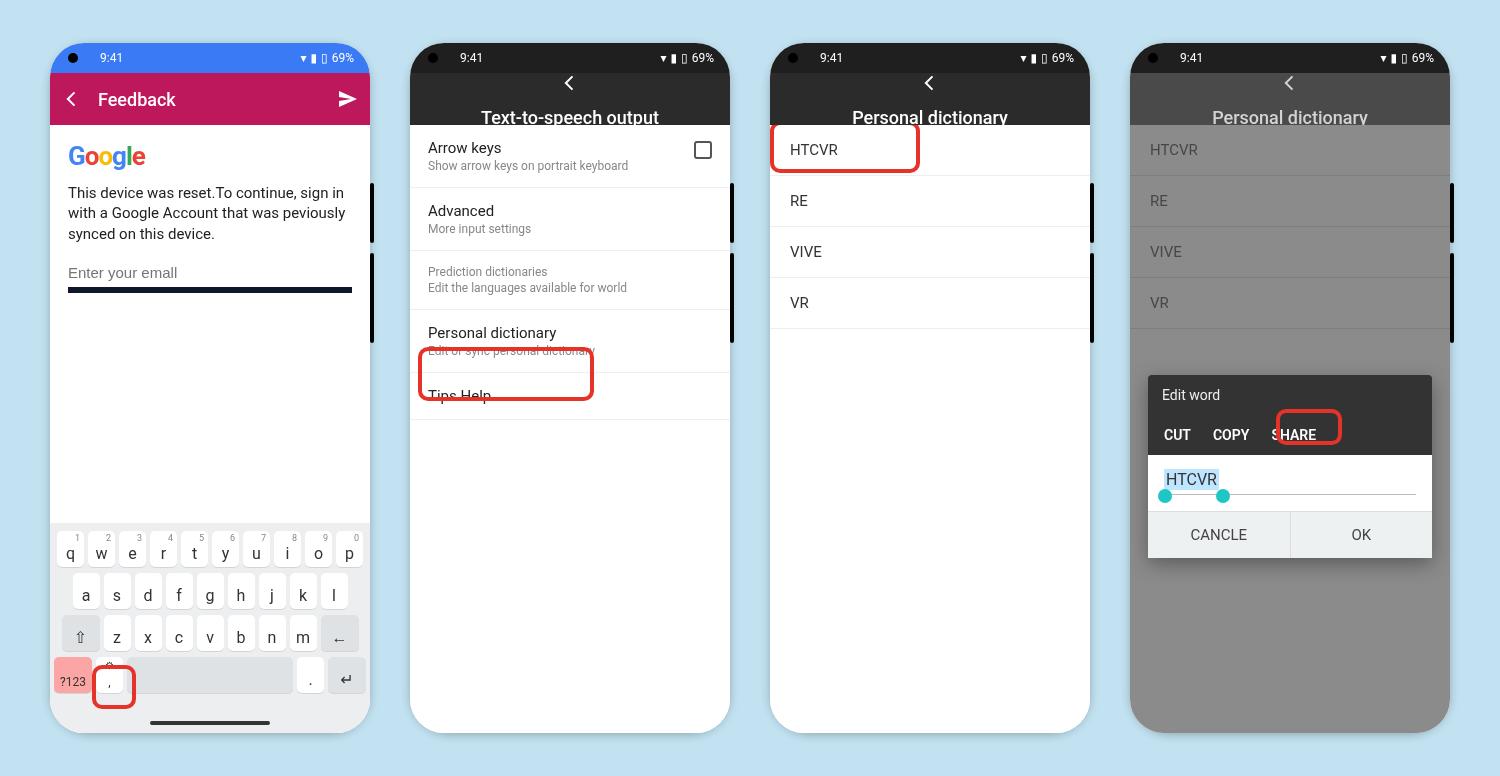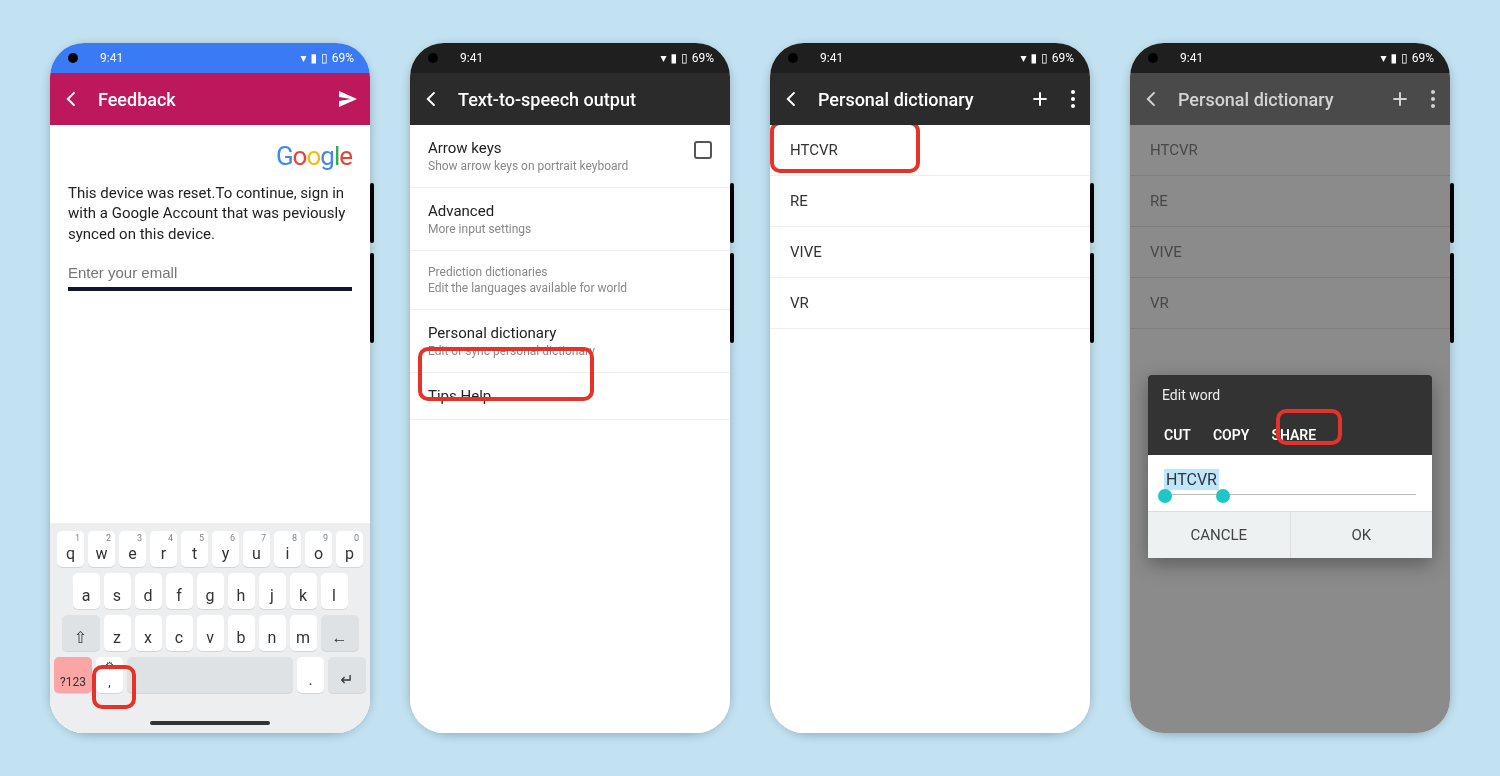--- a/index.html
+++ b/index.html
@@ -66,35 +66,35 @@
   .statusbar.dark { background:#1f1f1f; }
   .appbar {
     height: 52px;
     display: flex;
     align-items: center;
     padding: 0 10px;
     gap: 14px;
     color:#fff;
   }
   .appbar.blue { background:#be185d; }
-  .appbar.dark { background:#2b2b2b; }
+  .appbar.dark { background:#2b2b2b;flex-direction:column; }
   .appbar .title { font-size: 18px; font-weight: 500; flex:1; }
   .iconbtn { width:24px; height:24px; display:flex; align-items:center; justify-content:center; cursor:pointer; }
   .content { flex:1; background:#fff; overflow:hidden; position:relative; }
 
   
-  .google-logo { font-size: 26px; font-weight:400; letter-spacing:-1px; padding: 16px 18px 6px; text-align: right; }
+  .google-logo { font-size: 26px; font-weight:700; letter-spacing:-1px; padding: 16px 18px 6px; }
   .google-logo span:nth-child(1){color:#4285F4}
   .google-logo span:nth-child(2){color:#EA4335}
   .google-logo span:nth-child(3){color:#FBBC05}
   .google-logo span:nth-child(4){color:#4285F4}
   .google-logo span:nth-child(5){color:#34A853}
   .google-logo span:nth-child(6){color:#EA4335}
   .p1-text { padding: 6px 18px 14px; font-size:15px; color:#222; line-height:1.35; }
-  .p1-input { margin: 0 18px; border:none; border-bottom:4px solid #0f172a; font-size:15px; padding:6px 0; width:calc(100% - 36px); outline:none; color:#444; }
+  .p1-input { margin: 0 18px; border:none; border-bottom:6px solid #0f172a; font-size:15px; padding:6px 0; width:calc(100% - 36px); outline:none; color:#444; }
 
   .keyboard {
     position:absolute; bottom:0; left:0; right:0;
     background:#eceef0; padding:8px 4px 34px;
   }
   .krow { display:flex; gap:4px; justify-content:center; margin-bottom:6px; }
   .key {
     background:#fff; border-radius:5px; height:36px; width:27px;
     display:flex; align-items:flex-end; justify-content:center;
     font-size:16px; color:#333; position:relative; padding-bottom:4px;

